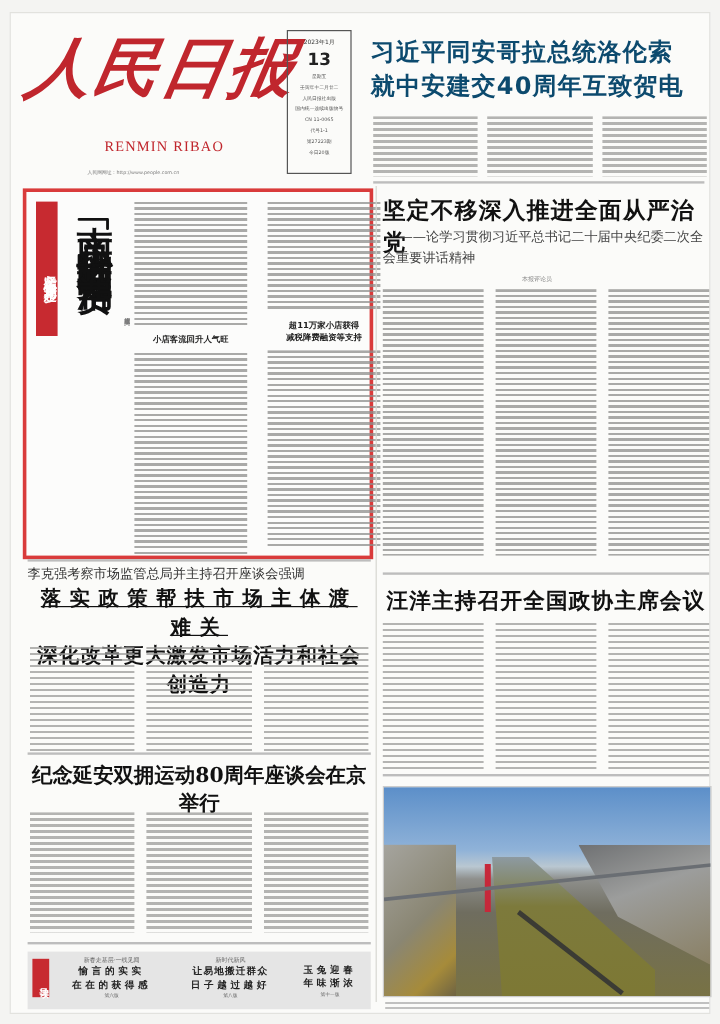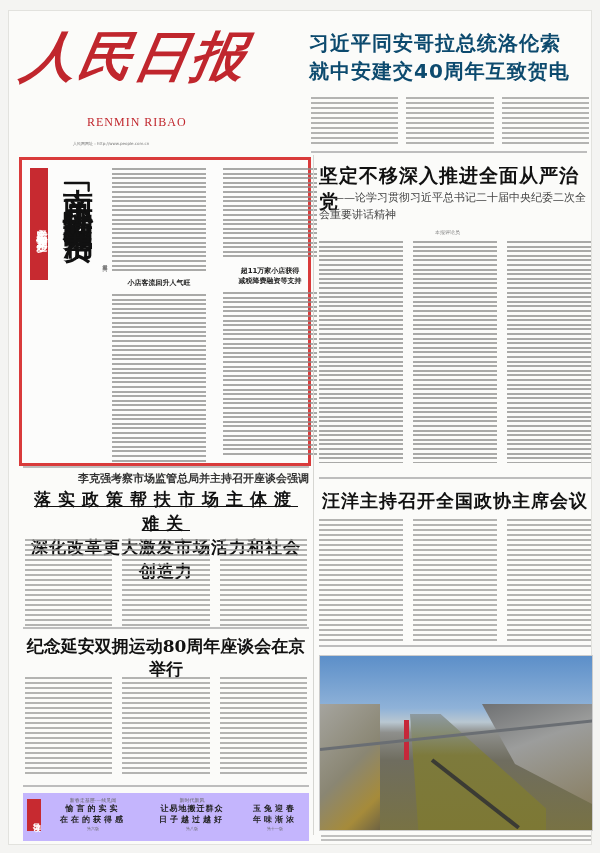--- a/index.html
+++ b/index.html
@@ -36,21 +36,21 @@
   .feature-col { position: absolute; top: 8px; width: 94px; }
   .feature-col .txt { display: block; width: 100%; }
   .sub-head { font-size: 7px; font-weight: bold; text-align: center; color: #222; margin: 6px 0; }
 
   
   .party-head { position: absolute; left: 310px; top: 152px; width: 272px; font-size: 19px; font-weight: bold; color: #111; letter-spacing: 1px; }
   .party-sub { position: absolute; left: 310px; top: 178px; width: 272px; font-family: "DejaVu Serif", serif; font-size: 11px; color: #444; line-height: 17px; text-indent: 14px; }
   .party-author { position: absolute; left: 426px; top: 218px; font-size: 5px; color: #888; }
   .party-body { position: absolute; left: 310px; top: 230px; width: 272px; height: 222px; display: flex; gap: 10px; }
 
-  .left-kicker { position: absolute; left: 14px; top: 460px; width: 286px; font-size: 11px; font-weight: bold; color: #333; text-align: right; letter-spacing: 0; }
+  .left-kicker { position: absolute; left: 14px; top: 460px; width: 286px; font-size: 11px; font-weight: normal; color: #333; text-align: left; letter-spacing: 0; }
   .left-head { position: absolute; left: 14px; top: 476px; width: 286px; font-family: "DejaVu Serif", serif; font-size: 17px; font-weight: bold; color: #111; line-height: 24px; text-align: center; letter-spacing: 1px; }
   .left-body { position: absolute; left: 16px; top: 528px; width: 282px; height: 90px; display: flex; gap: 10px; }
 
   .wang-head { position: absolute; left: 310px; top: 478px; width: 272px; font-family: "DejaVu Serif", serif; font-size: 18px; font-weight: bold; color: #111; text-align: center; letter-spacing: 1px; }
   .wang-body { position: absolute; left: 310px; top: 508px; width: 272px; height: 122px; display: flex; gap: 10px; }
 
   .yanan-head { position: absolute; left: 14px; top: 624px; width: 286px; font-family: "DejaVu Serif", serif; font-size: 17px; font-weight: bold; color: #111; text-align: center; }
   .yanan-sub { position: absolute; left: 14px; top: 648px; width: 286px; font-size: 10px; font-weight: bold; color: #333; text-align: center; letter-spacing: 2px; }
   .yanan-body { position: absolute; left: 16px; top: 666px; width: 282px; height: 100px; display: flex; gap: 10px; }
 
@@ -59,38 +59,50 @@
     background: linear-gradient(to bottom, #5c8fc9 0%, #8fb2d8 30%, #b9c7d1 38%, #8e8f8c 44%, #6f6d5f 60%, #787244 100%); }
   .city-left { position: absolute; left: 0; top: 48px; width: 60px; height: 128px; background: linear-gradient(135deg, #a5a49e 0%, #8a8673 50%, #a68b3a 80%, #6b6143 100%); }
   .city-right { position: absolute; right: 0; top: 48px; width: 110px; height: 100px; background: linear-gradient(160deg, #6f7173 0%, #9c9d9c 40%, #8a8064 100%); clip-path: polygon(0 0,100% 0,100% 100%,30% 60%); }
   .river { position: absolute; left: 56px; top: 58px; width: 170px; height: 118px; background: linear-gradient(to bottom, #8d9aa2 0%, #7d7a3c 35%, #7d7834 100%); clip-path: polygon(20% 0, 38% 0, 100% 80%, 100% 100%, 25% 100%); }
   .tower { position: absolute; left: 84px; top: 64px; width: 5px; height: 40px; background: #c6283a; }
   .bridge { position: absolute; left: 0; top: 92px; width: 274px; height: 3px; background: #6a6e73; transform: rotate(-6deg); transform-origin: left; }
   .barges { position: absolute; left: 112px; top: 102px; width: 110px; height: 4px; background: #3b3b34; transform: rotate(38deg); transform-origin: left; }
   .photo-cap { position: absolute; left: 312px; top: 824px; width: 270px; height: 8px; background-image: repeating-linear-gradient(to bottom, #999 0 2px, transparent 2px 4px); opacity: .6; }
 
   
-  .guide { position: absolute; left: 14px; top: 782px; width: 286px; height: 48px; background: #c4b5fd; }
+  .guide { position: absolute; left: 14px; top: 782px; width: 286px; height: 48px; background: #e5e5e5; }
   .guide-tag { position: absolute; left: 4px; top: 6px; width: 14px; height: 32px; background: #c72a30; color: #fff; font-size: 8px; font-weight: bold; writing-mode: vertical-rl; text-align: center; padding-top: 3px; }
   .guide-item { position: absolute; top: 4px; text-align: center; }
   .guide-item .k { font-size: 5px; color: #666; }
   .guide-item .t { font-size: 8px; font-weight: bold; color: #222; letter-spacing: 3px; line-height: 11px; }
   .guide-item .p { font-size: 4px; color: #666; margin-top: 1px; }
 </style>
 </head>
 <body>
 
 <div class="page">
 
   <div class="masthead">
     <div class="logo">人民日报</div>
     <div class="logo-latin">RENMIN RIBAO</div>
     <div class="site-line">人民网网址：http://www.people.com.cn</div>
   </div>
 
+  <div class="date-box">
+    <div class="ym">2023年1月</div>
+    <div class="day">13</div>
+    <div class="small">星期五</div>
+    <div class="small">壬寅年十二月廿二</div>
+    <div class="small">人民日报社出版</div>
+    <div class="small">国内统一连续出版物号</div>
+    <div class="small">CN 11-0065</div>
+    <div class="small">代号1-1</div>
+    <div class="small">第27223期</div>
+    <div class="small">今日20版</div>
+  </div>
 
   <div class="lead-head">
     <div>习近平同安哥拉总统洛伦索</div>
     <div>就中安建交40周年互致贺电</div>
   </div>
   <div class="lead-body">
     <div class="txt"></div>
     <div class="txt"></div>
     <div class="txt"></div>
   </div>

